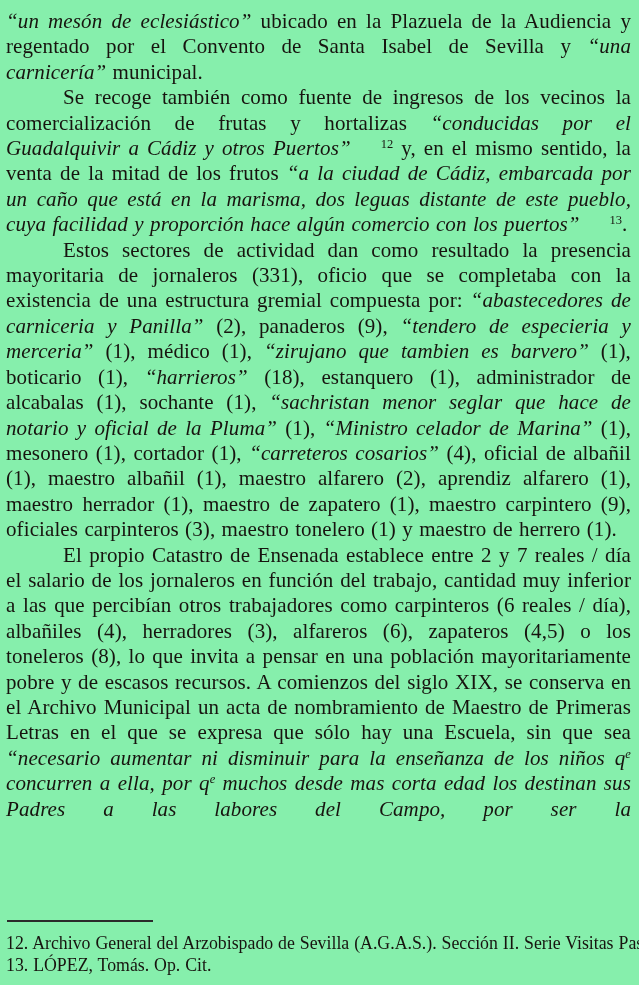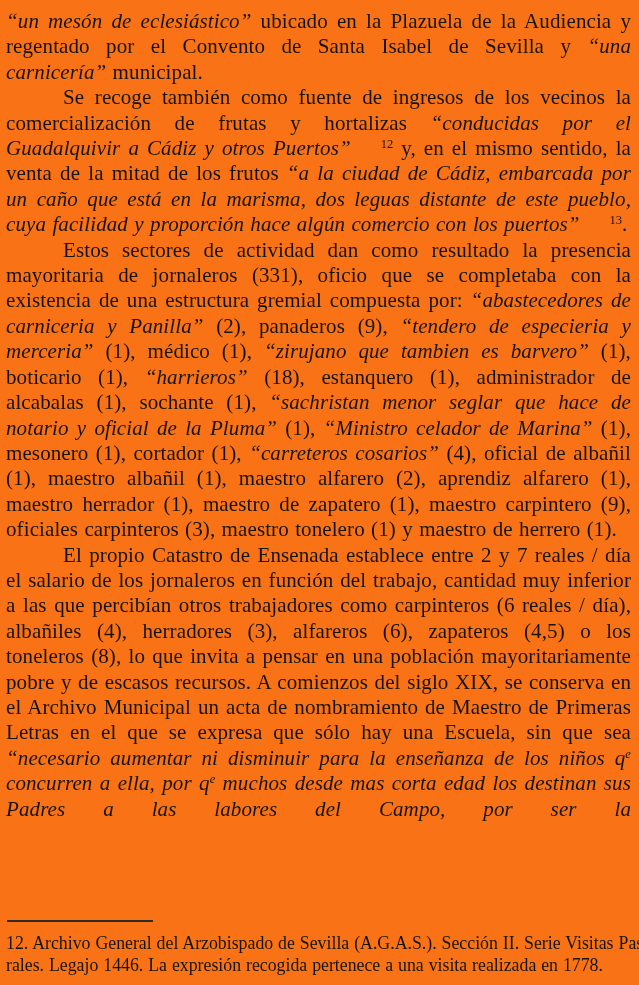--- a/index.html
+++ b/index.html
@@ -5,21 +5,21 @@
   html, body {
     margin: 0;
     padding: 0;
     background: #e8e8e8;
   }
   .page {
     position: relative;
     width: 639px;
     height: 985px;
     margin: 0 auto;
-    background: #f97316;
+    background: #86efac;
     color: #17140f;
     box-sizing: border-box;
     padding: 9px 8px 0 6px;
     overflow: hidden;
     font-family: "Liberation Serif", "DejaVu Serif", serif;
   }
   .body-text {
     font-size: 21px;
     line-height: 25.4px;
     text-align: justify;
@@ -83,16 +83,16 @@
   <div class="body-text">
       <p class="para"><span class="it">“un mesón de eclesiástico”</span><span> ubicado en la Plazuela de la Audiencia y regentado por el Convento de Santa Isabel de Sevilla y </span><span class="it">“una carnicería”</span><span> municipal.</span></p>
       <p class="para indent"><span>Se recoge también como fuente de ingresos de los vecinos la comercialización de frutas y hortalizas </span><span class="it">“conducidas por el Guadalquivir a Cádiz y otros Puertos”</span><sup class="fnref">12</sup><span> y, en el mismo sentido, la venta de la mitad de los frutos </span><span class="it">“a la ciudad de Cádiz, embarcada por un caño que está en la marisma, dos leguas distante de este pueblo, cuya facilidad y proporción hace algún comercio con los puertos”</span><sup class="fnref">13</sup><span>.</span></p>
       <p class="para indent"><span>Estos sectores de actividad dan como resultado la presencia mayoritaria de jornaleros (331), oficio que se completaba con la existencia de una estructura gremial compuesta por: </span><span class="it">“abastecedores de carniceria y Panilla”</span><span> (2), panaderos (9), </span><span class="it">“tendero de especieria y merceria”</span><span> (1), médico (1), </span><span class="it">“zirujano que tambien es barvero”</span><span> (1), boticario (1), </span><span class="it">“harrieros”</span><span> (18), estanquero (1), administrador de alcabalas (1), sochante (1), </span><span class="it">“sachristan menor seglar que hace de notario y oficial de la Pluma”</span><span> (1), </span><span class="it">“Ministro celador de Marina”</span><span> (1), mesonero (1), cortador (1), </span><span class="it">“carreteros cosarios”</span><span> (4), oficial de albañil (1), maestro albañil (1), maestro alfarero (2), aprendiz alfarero (1), maestro herrador (1), maestro de zapatero (1), maestro carpintero (9), oficiales carpinteros (3), maestro tonelero (1) y maestro de herrero (1).</span></p>
       <p class="para indent jlast"><span>El propio Catastro de Ensenada establece entre 2 y 7 reales / día el salario de los jornaleros en función del trabajo, cantidad muy inferior a las que percibían otros trabajadores como carpinteros (6 reales / día), albañiles (4), herradores (3), alfareros (6), zapateros (4,5) o los toneleros (8), lo que invita a pensar en una población mayoritariamente pobre y de escasos recursos. A comienzos del siglo XIX, se conserva en el Archivo Municipal un acta de nombramiento de Maestro de Primeras Letras en el que se expresa que sólo hay una Escuela, sin que sea </span><span class="it">“necesario aumentar ni disminuir para la enseñanza de los niños q</span><sup class="abbr">e</sup><span class="it"> concurren a ella, por q</span><sup class="abbr">e</sup><span class="it"> muchos desde mas corta edad los destinan sus Padres a las labores del Campo, por ser la</span></p>
     </div>
   <div class="footnote-block">
     <div class="footnote-sep"></div>
     <div class="footnotes">
         <div class="fn-line">12. Archivo General del Arzobispado de Sevilla (A.G.A.S.). Sección II. Serie Visitas Pasto-</div>
-        <div class="fn-line">rales. Legajo 1446. La expresión recogida pertenece a una visita realizada en 1778.</div>
+        <div class="fn-line">13. LÓPEZ, Tomás. Op. Cit.</div>
       </div>
   </div>
 </div>
 
 </body></html>

